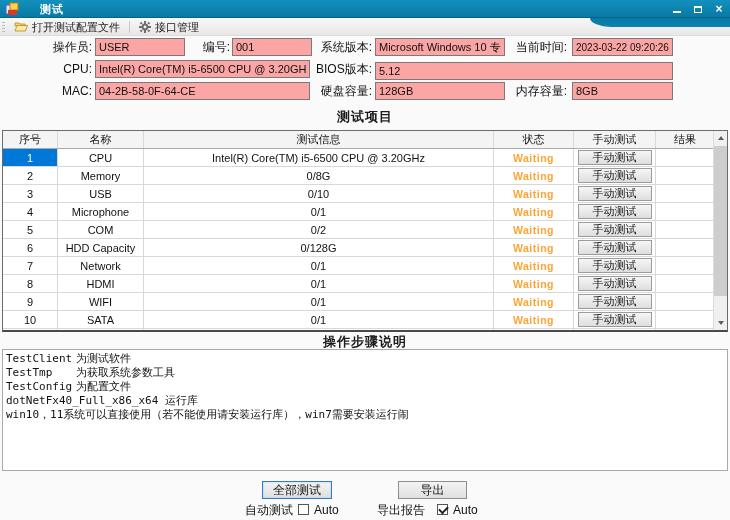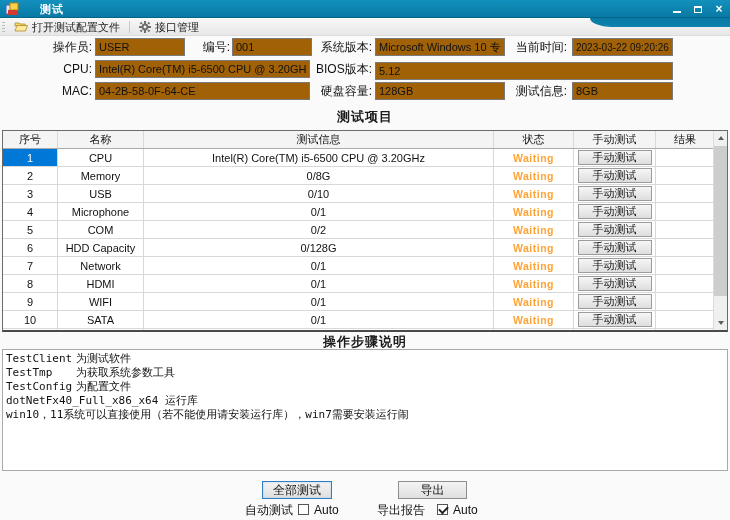--- a/index.html
+++ b/index.html
@@ -25,21 +25,21 @@
     background:linear-gradient(#f7f7f7,#e7e7e7); border-bottom:1px solid #dcdcdc;
     display:flex; align-items:center; font-size:11px; color:#222; z-index:4; }
   .grip { width:3px; height:11px; margin:0 4px 0 2px;
     background-image:repeating-linear-gradient(#bbb 0 1px, transparent 1px 3px); }
   .tb-btn { display:flex; align-items:center; gap:4px; padding:1px 5px; cursor:pointer; border-radius:2px; }
   .tb-sep { width:1px; height:12px; background:#c8c8c8; margin:0 4px; }
 
   
   .form { position:absolute; top:36px; left:0; width:730px; height:66px; font-size:12px; color:#111; }
   .flabel { position:absolute; height:18px; line-height:18px; text-align:right; white-space:nowrap; }
-  .finput { position:absolute; height:18px; border:1px solid #7a7a7a; background:#a16207;
+  .finput { position:absolute; height:18px; border:1px solid #7a7a7a; background:#fca5a5;
     font-family:"Liberation Sans", sans-serif; font-size:11px; padding:0 3px; color:#111; }
 
   
   .sec-title { position:absolute; left:0; width:730px; text-align:center; font-size:13px; font-weight:bold; color:#1a1a1a; letter-spacing:1px; }
 
   
   .grid { position:absolute; left:2px; top:130px; width:726px; height:202px; background:#f97316;
     border:1px solid #6b6b6b; border-bottom:2px solid #4a4a4a; overflow:hidden; }
   .grid-rows { position:absolute; left:0; top:0; width:711px; }
   .grid-row { display:flex; height:18px; border-bottom:1px solid #d8d8d8; background:#fff; }
@@ -140,21 +140,21 @@
 
     <span class="flabel" style="left:10px;top:24px;width:82px;">CPU:</span>
     <input class="finput" style="left: 95px; top: 24px; width: 215px;" value="Intel(R) Core(TM) i5-6500 CPU @ 3.20GHz">
     <span class="flabel" style="left:305px;top:24px;width:67px;">BIOS版本:</span>
     <input class="finput" style="left: 375px; top: 26px; width: 298px;" value="5.12">
 
     <span class="flabel" style="left:10px;top:46px;width:82px;">MAC:</span>
     <input class="finput" style="left: 95px; top: 46px; width: 215px;" value="04-2B-58-0F-64-CE">
     <span class="flabel" style="left:305px;top:46px;width:67px;">硬盘容量:</span>
     <input class="finput" style="left: 375px; top: 46px; width: 130px;" value="128GB">
-    <span class="flabel" style="left:505px;top:46px;width:62px;">测试信息:</span>
+    <span class="flabel" style="left:505px;top:46px;width:62px;">内存容量:</span>
     <input class="finput" style="left: 572px; top: 46px; width: 101px;" value="8GB">
   </div>
 
   <div class="sec-title" style="top:108px;">测试项目</div>
   <div class="grid">
     <div class="grid-rows">
       <div class="grid-row header">
         <div class="gc c0">序号</div>
         <div class="gc c1">名称</div>
         <div class="gc c2">测试信息</div>

